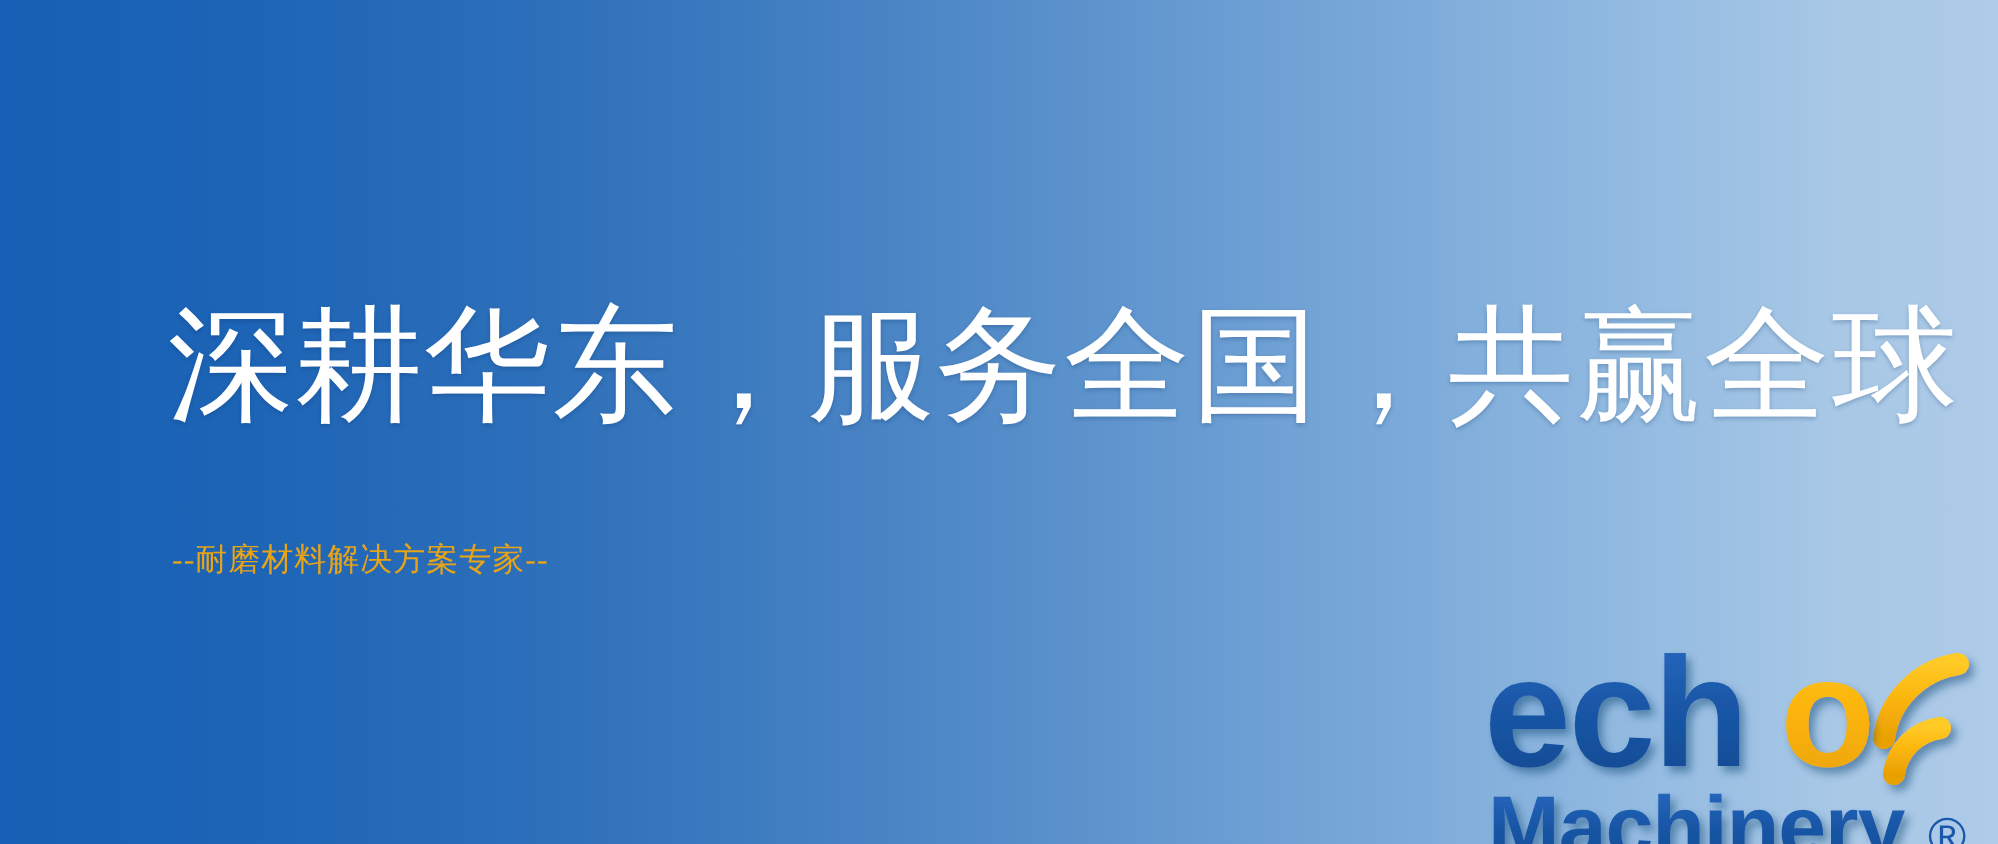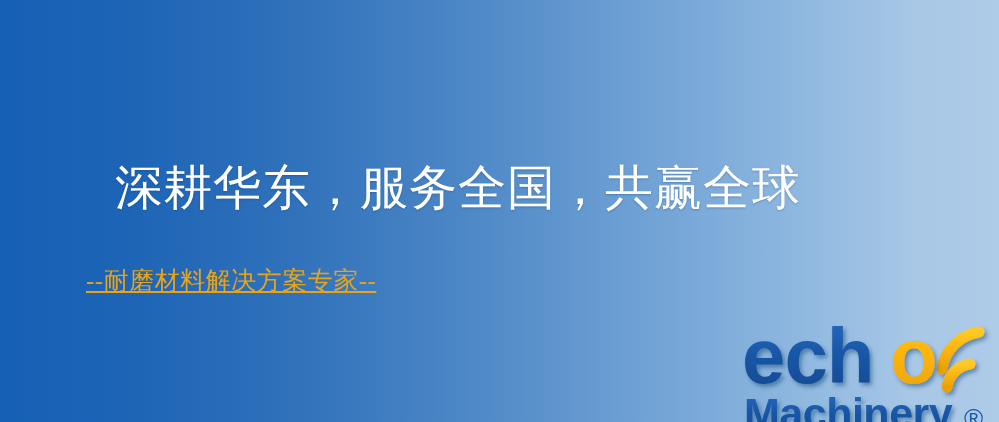--- a/index.html
+++ b/index.html
@@ -23,42 +23,40 @@
         #8fb8e0 80%,
         #a8c8e6 92%,
         #aecbe8 100%);
   }
 
   
   .headline {
     position: absolute;
     left: 84px;
     top: 152px;
-    font-family: Liberation Serif, serif;
-    font-size: 48px;
+    font-family: Liberation Mono, monospace;
+    font-size: 63px;
     line-height: 72px;
     letter-spacing: 1px;
     color: #ffffff;
     white-space: nowrap;
     text-shadow: 0 1px 2px rgba(10, 50, 100, 0.28);
-    margin-left: 31px;
   }
 
   
   .subtitle {
     position: absolute;
     left: 86px;
     top: 266px;
     font-family: "Liberation Serif", "DejaVu Serif", serif;
-    font-size: 25px;
+    font-size: 16px;
     line-height: 30px;
     letter-spacing: 0.5px;
     color: #e8a317;
     white-space: nowrap;
-    text-decoration: underline;
   }
 
   
   .logo {
     position: absolute;
     left: 742px;
     top: 313px;
     width: 257px;
     height: 126px;
   }

